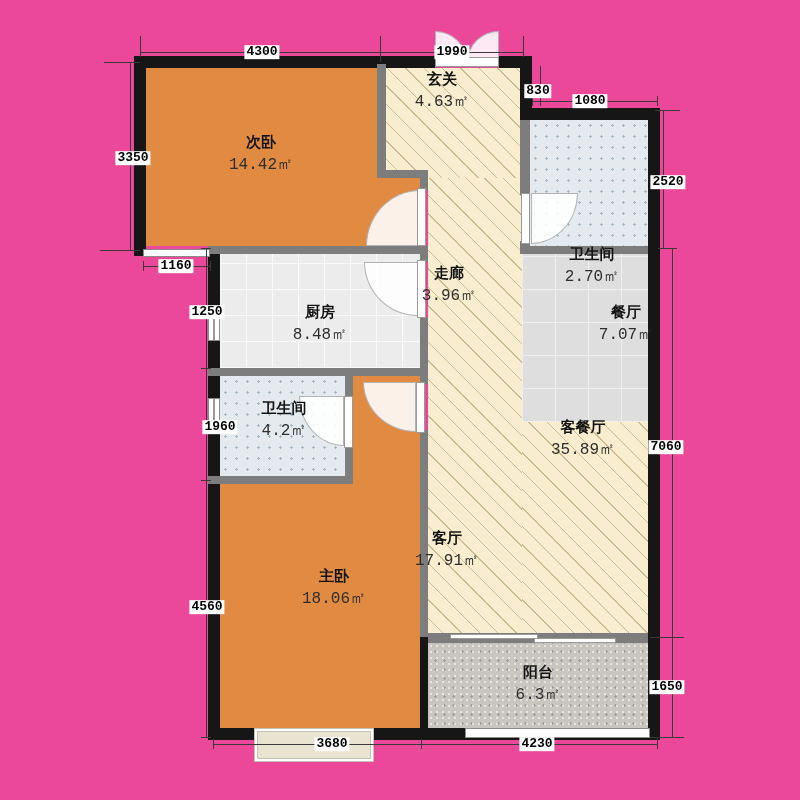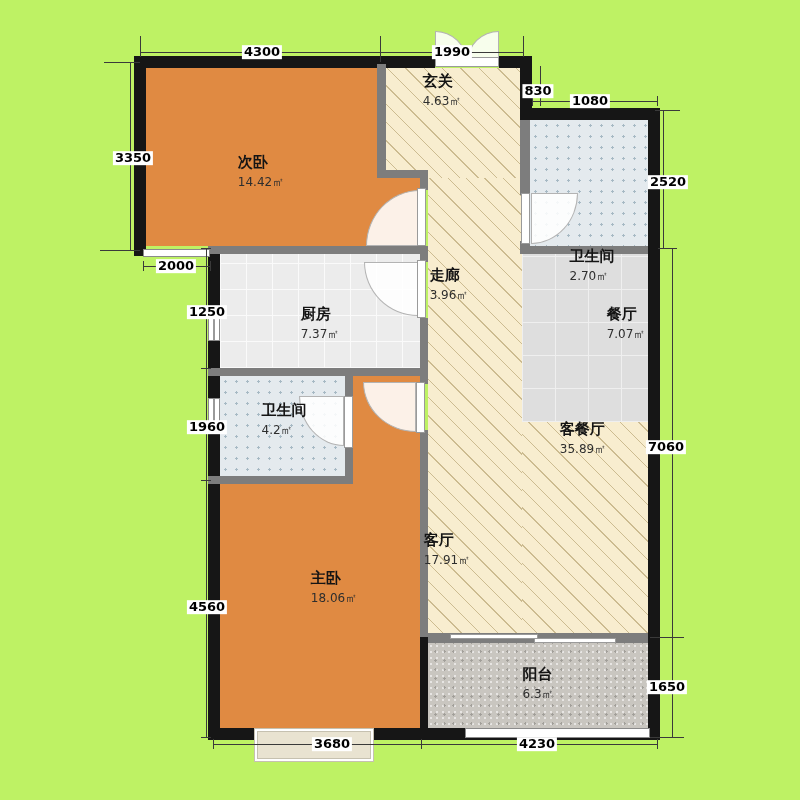--- a/index.html
+++ b/index.html
@@ -1,16 +1,16 @@
 <!DOCTYPE html>
 <html><head>
 <meta charset="utf-8">
 <style>
   html,body{margin:0;padding:0;background:#fff;font-family:"DejaVu Sans",sans-serif;}
-  #plan{position:relative;width:800px;height:800px;background:#bef264;overflow:hidden;}
+  #plan{position:relative;width:800px;height:800px;background:#ec4899;overflow:hidden;font-family:Liberation Mono, monospace;}
   #plan div{position:absolute;box-sizing:border-box;}
   .wall-ext{background:#161616;}
   .wall-int{background:#7d7d7d;}
   .floor-wood{background-color:#e08a42;background-image:
 roswell    repeating-linear-gradient(180deg, rgba(255,216,160,.35) 0 1px, rgba(0,0,0,0) 1px 10px),
     repeating-linear-gradient(180deg, rgba(0,0,0,0) 0 10px, rgba(146,70,12,.28) 10px 11px, rgba(0,0,0,0) 11px 21px),
     repeating-linear-gradient(90deg, rgba(146,70,12,.22) 0 1px, rgba(0,0,0,0) 1px 53px),
     repeating-linear-gradient(180deg, rgba(255,255,255,.06) 0 21px, rgba(0,0,0,.05) 21px 42px);}
   .floor-hatch{background-color:#f8edcf;background-image:
     repeating-linear-gradient(45deg, rgba(168,146,92,.55) 0 1px, rgba(0,0,0,0) 1px 13px);}
@@ -36,23 +36,23 @@
     background-image:linear-gradient(180deg, rgba(0,0,0,0) 44%, #bbb 44%, #bbb 56%, rgba(0,0,0,0) 56%);}
   .win-h{background:#fff;border:1px solid #8a8a8a;
     background-image:linear-gradient(180deg, rgba(0,0,0,0) 44%, #9a9a9a 44%, #9a9a9a 56%, rgba(0,0,0,0) 56%);}
   .win-v{background:#fff;border:1px solid #8a8a8a;
     background-image:linear-gradient(90deg, rgba(0,0,0,0) 44%, #9a9a9a 44%, #9a9a9a 56%, rgba(0,0,0,0) 56%);}
   .win-bay{background:#e9e3d1;border:2px solid #fff;box-shadow:0 0 0 1px #c6c1b0, inset 0 0 0 1px #c6c1b0;}
   .slide-panel{background:#fff;border:1px solid #9a9a9a;}
   .dline{background:#3a3a3a;}
   .dim-label{transform:translate(-50%,-50%);background:#fff;color:#000;
     font-size:13px;font-weight:bold;line-height:1.05;padding:0 2px;white-space:nowrap;}
-  .room-label{transform:translate(-50%,-50%);text-align:left;white-space:nowrap;color:#141414;}
+  .room-label{transform:translate(-50%,-50%);text-align:center;white-space:nowrap;color:#141414;}
   .room-label .rname{font-size:15px;font-weight:bold;display:block;position:static;}
-  .room-label .rarea{font-size:12px;color:#2e2e2e;display:block;position:static;margin-top:2px;}
+  .room-label .rarea{font-size:16px;color:#2e2e2e;display:block;position:static;margin-top:2px;}
 </style>
 </head>
 <body>
 
 <div id="plan" style="width: 800px; height: 800px;">
     <div class="floor-wood" style="left: 146px; top: 68px; width: 231px; height: 178px;"></div>
     <div class="floor-wood" style="left: 377px; top: 178px; width: 43px; height: 68px;"></div>
     <div class="floor-hatch" style="left: 386px; top: 68px; width: 134px; height: 110px;"></div>
     <div class="floor-hatch" style="left: 428px; top: 178px; width: 94px; height: 459px;"></div>
     <div class="floor-hatch" style="left: 522px; top: 422px; width: 126px; height: 215px;"></div>
@@ -144,29 +144,29 @@
     <div class="dline" style="left: 667px; top: 737px; width: 10px; height: 1px;"></div>
     <div class="dline" style="left: 213px; top: 739px; width: 1px; height: 10px;"></div>
     <div class="dline" style="left: 421px; top: 739px; width: 1px; height: 10px;"></div>
     <div class="dline" style="left: 657px; top: 739px; width: 1px; height: 10px;"></div>
     <div class="dim-label" style="left: 262px; top: 52px;">4300</div>
     <div class="dim-label" style="left: 452px; top: 52px;">1990</div>
     <div class="dim-label" style="left: 538px; top: 91px;">830</div>
     <div class="dim-label" style="left: 590px; top: 101px;">1080</div>
     <div class="dim-label" style="left: 668px; top: 182px;">2520</div>
     <div class="dim-label" style="left: 133px; top: 158px;">3350</div>
-    <div class="dim-label" style="left: 176px; top: 266px;">2000</div>
+    <div class="dim-label" style="left: 176px; top: 266px;">1160</div>
     <div class="dim-label" style="left: 207px; top: 312px;">1250</div>
-    <div class="dim-label" style="left: 207px; top: 427px;">1960</div>
+    <div class="dim-label" style="left: 220px; top: 427px;">1960</div>
     <div class="dim-label" style="left: 207px; top: 607px;">4560</div>
     <div class="dim-label" style="left: 666px; top: 447px;">7060</div>
     <div class="dim-label" style="left: 667px; top: 687px;">1650</div>
     <div class="dim-label" style="left: 332px; top: 744px;">3680</div>
     <div class="dim-label" style="left: 537px; top: 744px;">4230</div>
-    <div class="room-label" style="left: 261px; top: 172px;">
+    <div class="room-label" style="left: 261px; top: 154px;">
       <span class="rname">次卧</span>
       <span class="rarea">14.42㎡</span>
     </div>
     <div class="room-label" style="left: 442px; top: 91px;">
       <span class="rname">玄关</span>
       <span class="rarea">4.63㎡</span>
     </div>
     <div class="room-label" style="left: 449px; top: 285px;">
       <span class="rname">走廊</span>
       <span class="rarea">3.96㎡</span>
@@ -178,21 +178,21 @@
     <div class="room-label" style="left: 447px; top: 550px;">
       <span class="rname">客厅</span>
       <span class="rarea">17.91㎡</span>
     </div>
     <div class="room-label" style="left: 592px; top: 266px;">
       <span class="rname">卫生间</span>
       <span class="rarea">2.70㎡</span>
     </div>
     <div class="room-label" style="left: 320px; top: 324px;">
       <span class="rname">厨房</span>
-      <span class="rarea">7.37㎡</span>
+      <span class="rarea">8.48㎡</span>
     </div>
     <div class="room-label" style="left: 626px; top: 324px;">
       <span class="rname">餐厅</span>
       <span class="rarea">7.07㎡</span>
     </div>
     <div class="room-label" style="left: 284px; top: 420px;">
       <span class="rname">卫生间</span>
       <span class="rarea">4.2㎡</span>
     </div>
     <div class="room-label" style="left: 334px; top: 588px;">

